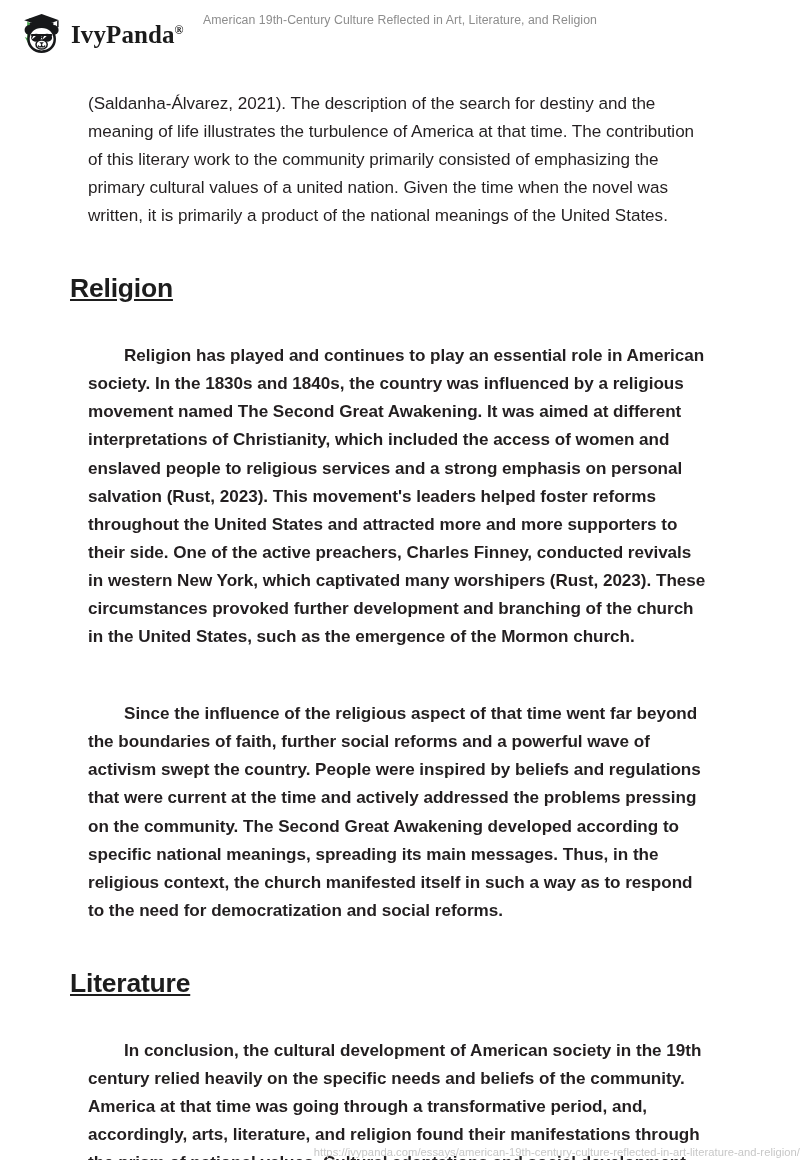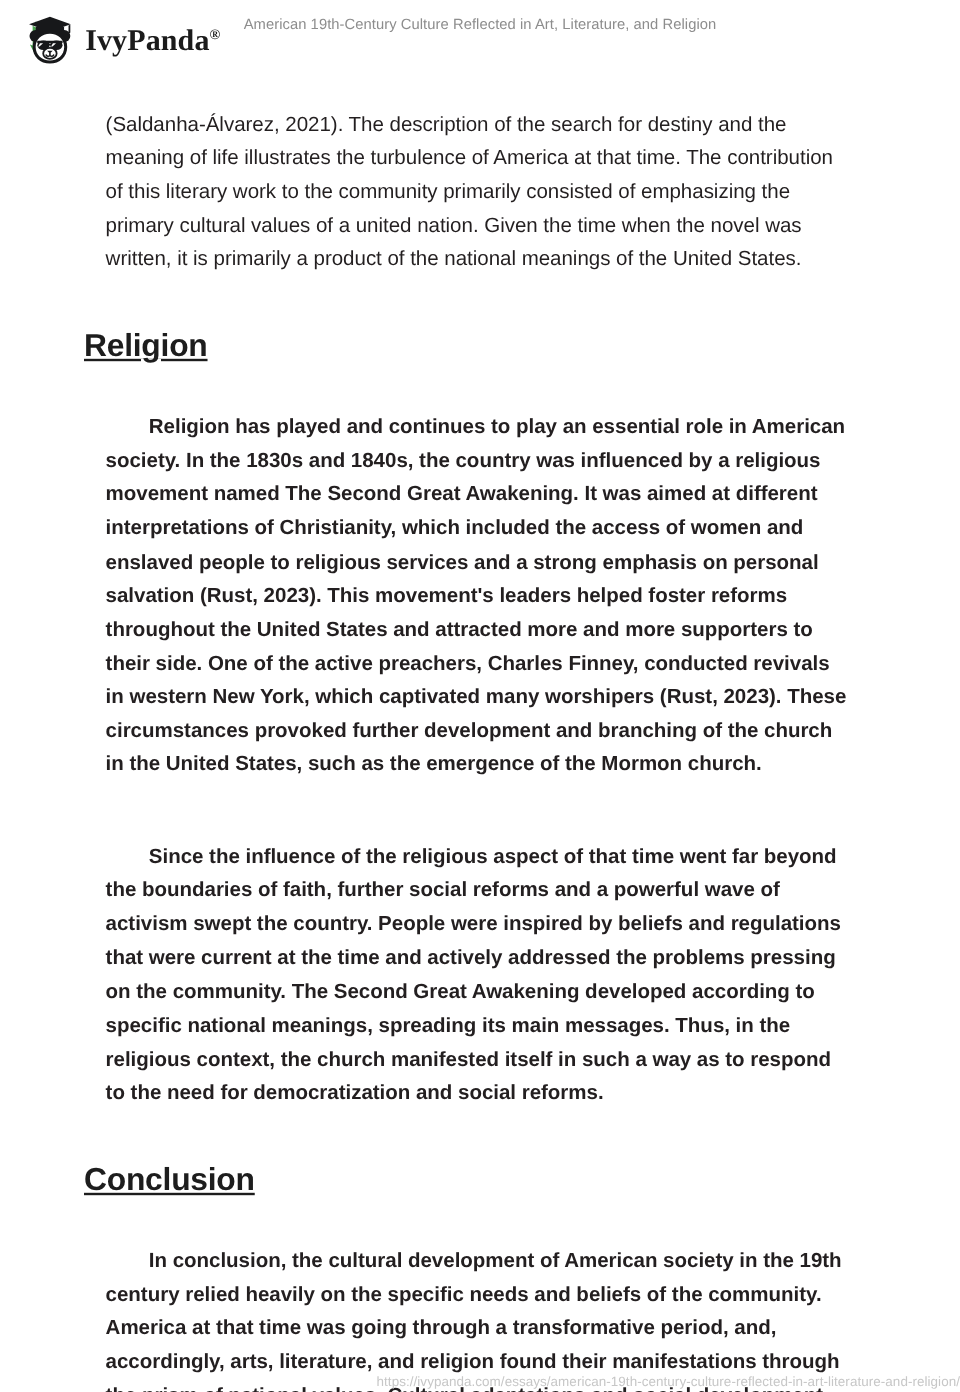--- a/index.html
+++ b/index.html
@@ -196,21 +196,21 @@
     <div class="sp-h-to-para"></div>
 
     <p class="body-text indent">Religion has played and continues to play an essential role in American society. In the 1830s and 1840s, the country was influenced by a religious movement named The Second Great Awakening. It was aimed at different interpretations of Christianity, which included the access of women and enslaved people to religious services and a strong emphasis on personal salvation (Rust, 2023). This movement's leaders helped foster reforms throughout the United States and attracted more and more supporters to their side. One of the active preachers, Charles Finney, conducted revivals in western New York, which captivated many worshipers (Rust, 2023). These circumstances provoked further development and branching of the church in the United States, such as the emergence of the Mormon church.</p>
 
     <div class="sp-para-to-para"></div>
 
     <p class="body-text indent">Since the influence of the religious aspect of that time went far beyond the boundaries of faith, further social reforms and a powerful wave of activism swept the country. People were inspired by beliefs and regulations that were current at the time and actively addressed the problems pressing on the community. The Second Great Awakening developed according to specific national meanings, spreading its main messages. Thus, in the religious context, the church manifested itself in such a way as to respond to the need for democratization and social reforms.</p>
 
     <div class="sp-para-to-h"></div>
 
-    <h2 class="section-heading">Conclusion</h2>
+    <h2 class="section-heading">Literature</h2>
 
     <div class="sp-h-to-para"></div>
 
     <p class="body-text indent">In conclusion, the cultural development of American society in the 19th century relied heavily on the specific needs and beliefs of the community. America at that time was going through a transformative period, and, accordingly, arts, literature, and religion found their manifestations through the prism of national values. Cultural adaptations and social development had a mutual influence and shaped each other in many ways. The examples presented in this essay serve as an excellent confirmation of how exactly cultural institutions and practices arose and formed, subject to specific national meanings for the United States.</p>
 
   </div>
 
   <div class="page-footer">
     <span class="footer-url">https://ivypanda.com/essays/american-19th-century-culture-reflected-in-art-literature-and-religion/</span>
   </div>

